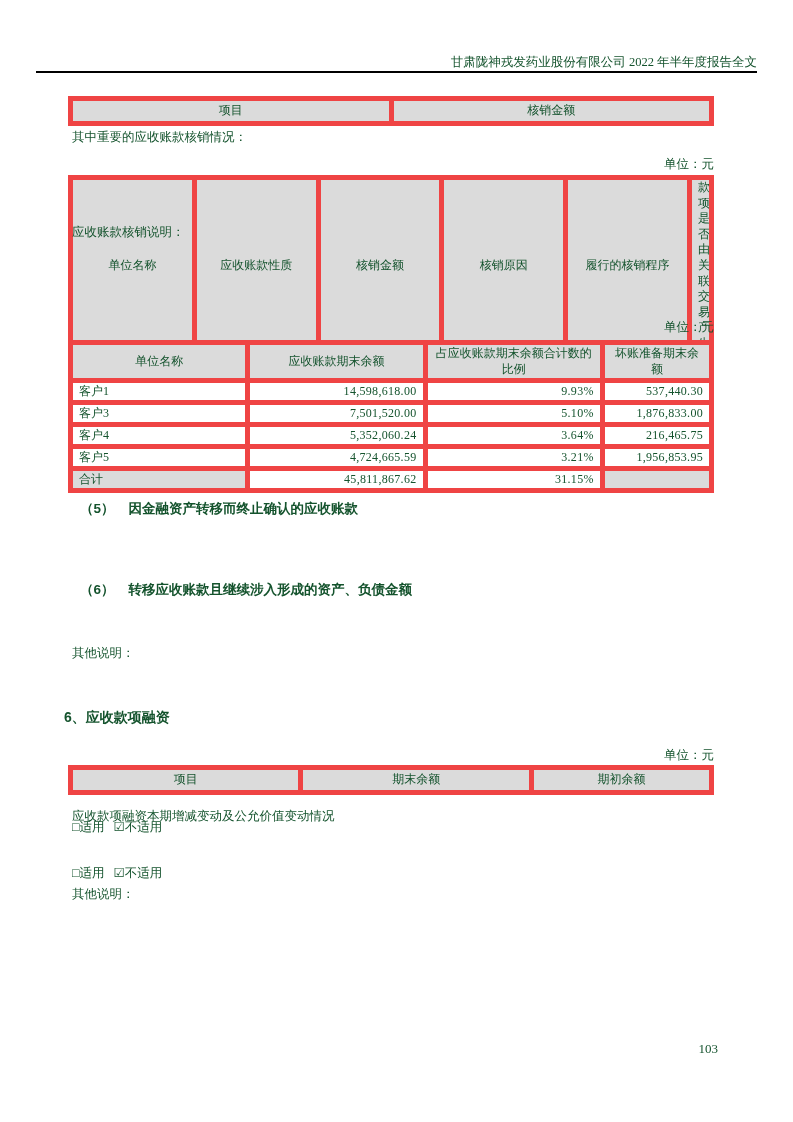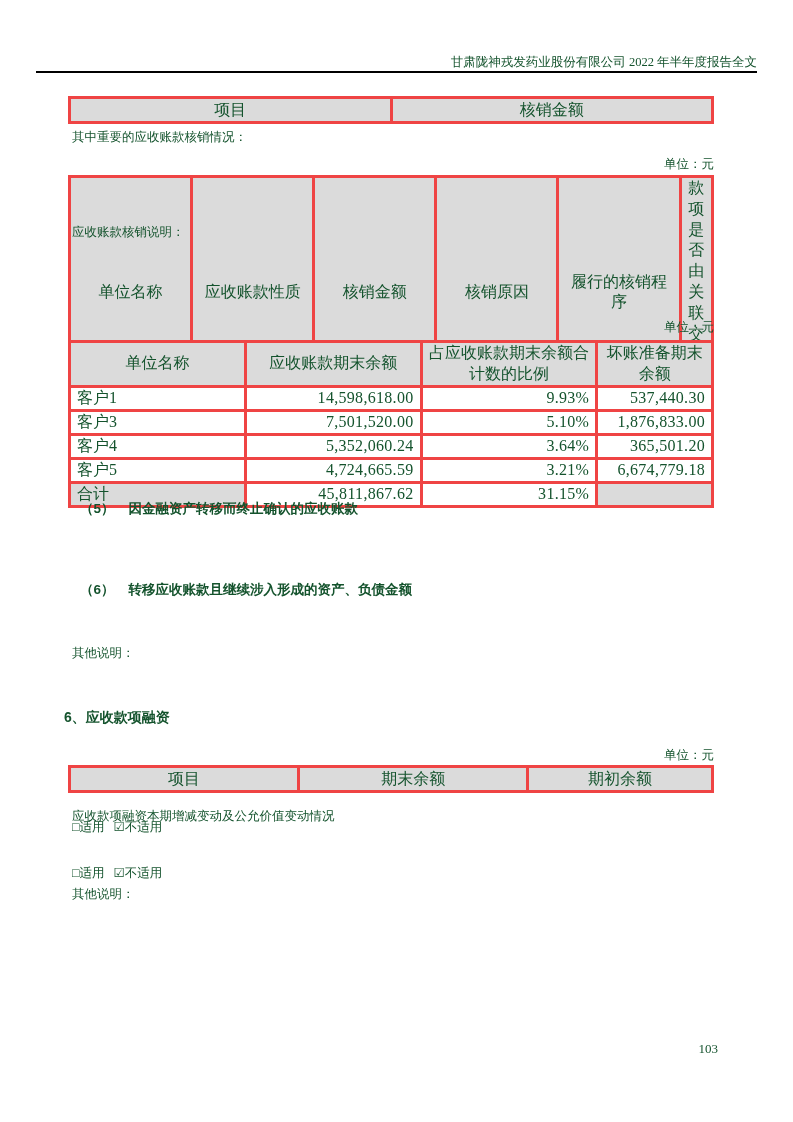--- a/index.html
+++ b/index.html
@@ -18,21 +18,21 @@
     font-weight:bold; font-size:13.5px; white-space:nowrap;
   }
   .heading .num { margin-right:14px; }
   .big-heading {
     font-family:"Liberation Sans","DejaVu Sans",sans-serif;
     font-weight:bold; font-size:14px; white-space:nowrap;
   }
   table { border-collapse:collapse; width:100%; height:100%; table-layout:fixed; }
   .rpt-table { border:1px solid #7e7e7e; }
   td, th {
-    border:3px solid #ef4444; font-size:16px; font-weight:normal;
+    border:5px solid #ef4444; font-size:12px; font-weight:normal;
     padding:0 6px; overflow:hidden;
   }
   th { background:#dbdbdb; text-align:center; line-height:1.3; }
   td.name { text-align:left; background:#ffffff; }
   td.num { text-align:right; background:#ffffff; letter-spacing:0.3px; }
   td.total-label { text-align:left; background:#dbdbdb; }
   td.total-empty { background:#dbdbdb; }
   .chkline { font-size:12.5px; white-space:nowrap; }
   .chkline .box { font-size:12.5px; }
   .chkline .gap { display:inline-block; width:9px; }
@@ -99,27 +99,27 @@
       <tr style="height:17px;">
         <td class="name">客户3</td>
         <td class="num">7,501,520.00</td>
         <td class="num">5.10%</td>
         <td class="num">1,876,833.00</td>
       </tr>
       <tr style="height:17px;">
         <td class="name">客户4</td>
         <td class="num">5,352,060.24</td>
         <td class="num">3.64%</td>
-        <td class="num">365,501.20</td>
+        <td class="num">216,465.75</td>
       </tr>
       <tr style="height:17px;">
         <td class="name">客户5</td>
         <td class="num">4,724,665.59</td>
         <td class="num">3.21%</td>
-        <td class="num">6,674,779.18</td>
+        <td class="num">1,956,853.95</td>
       </tr>
       <tr style="height:21px;">
         <td class="total-label">合计</td>
         <td class="num">45,811,867.62</td>
         <td class="num">31.15%</td>
         <td class="total-empty"></td>
       </tr>
     </tbody>
       </table>
   </div>

